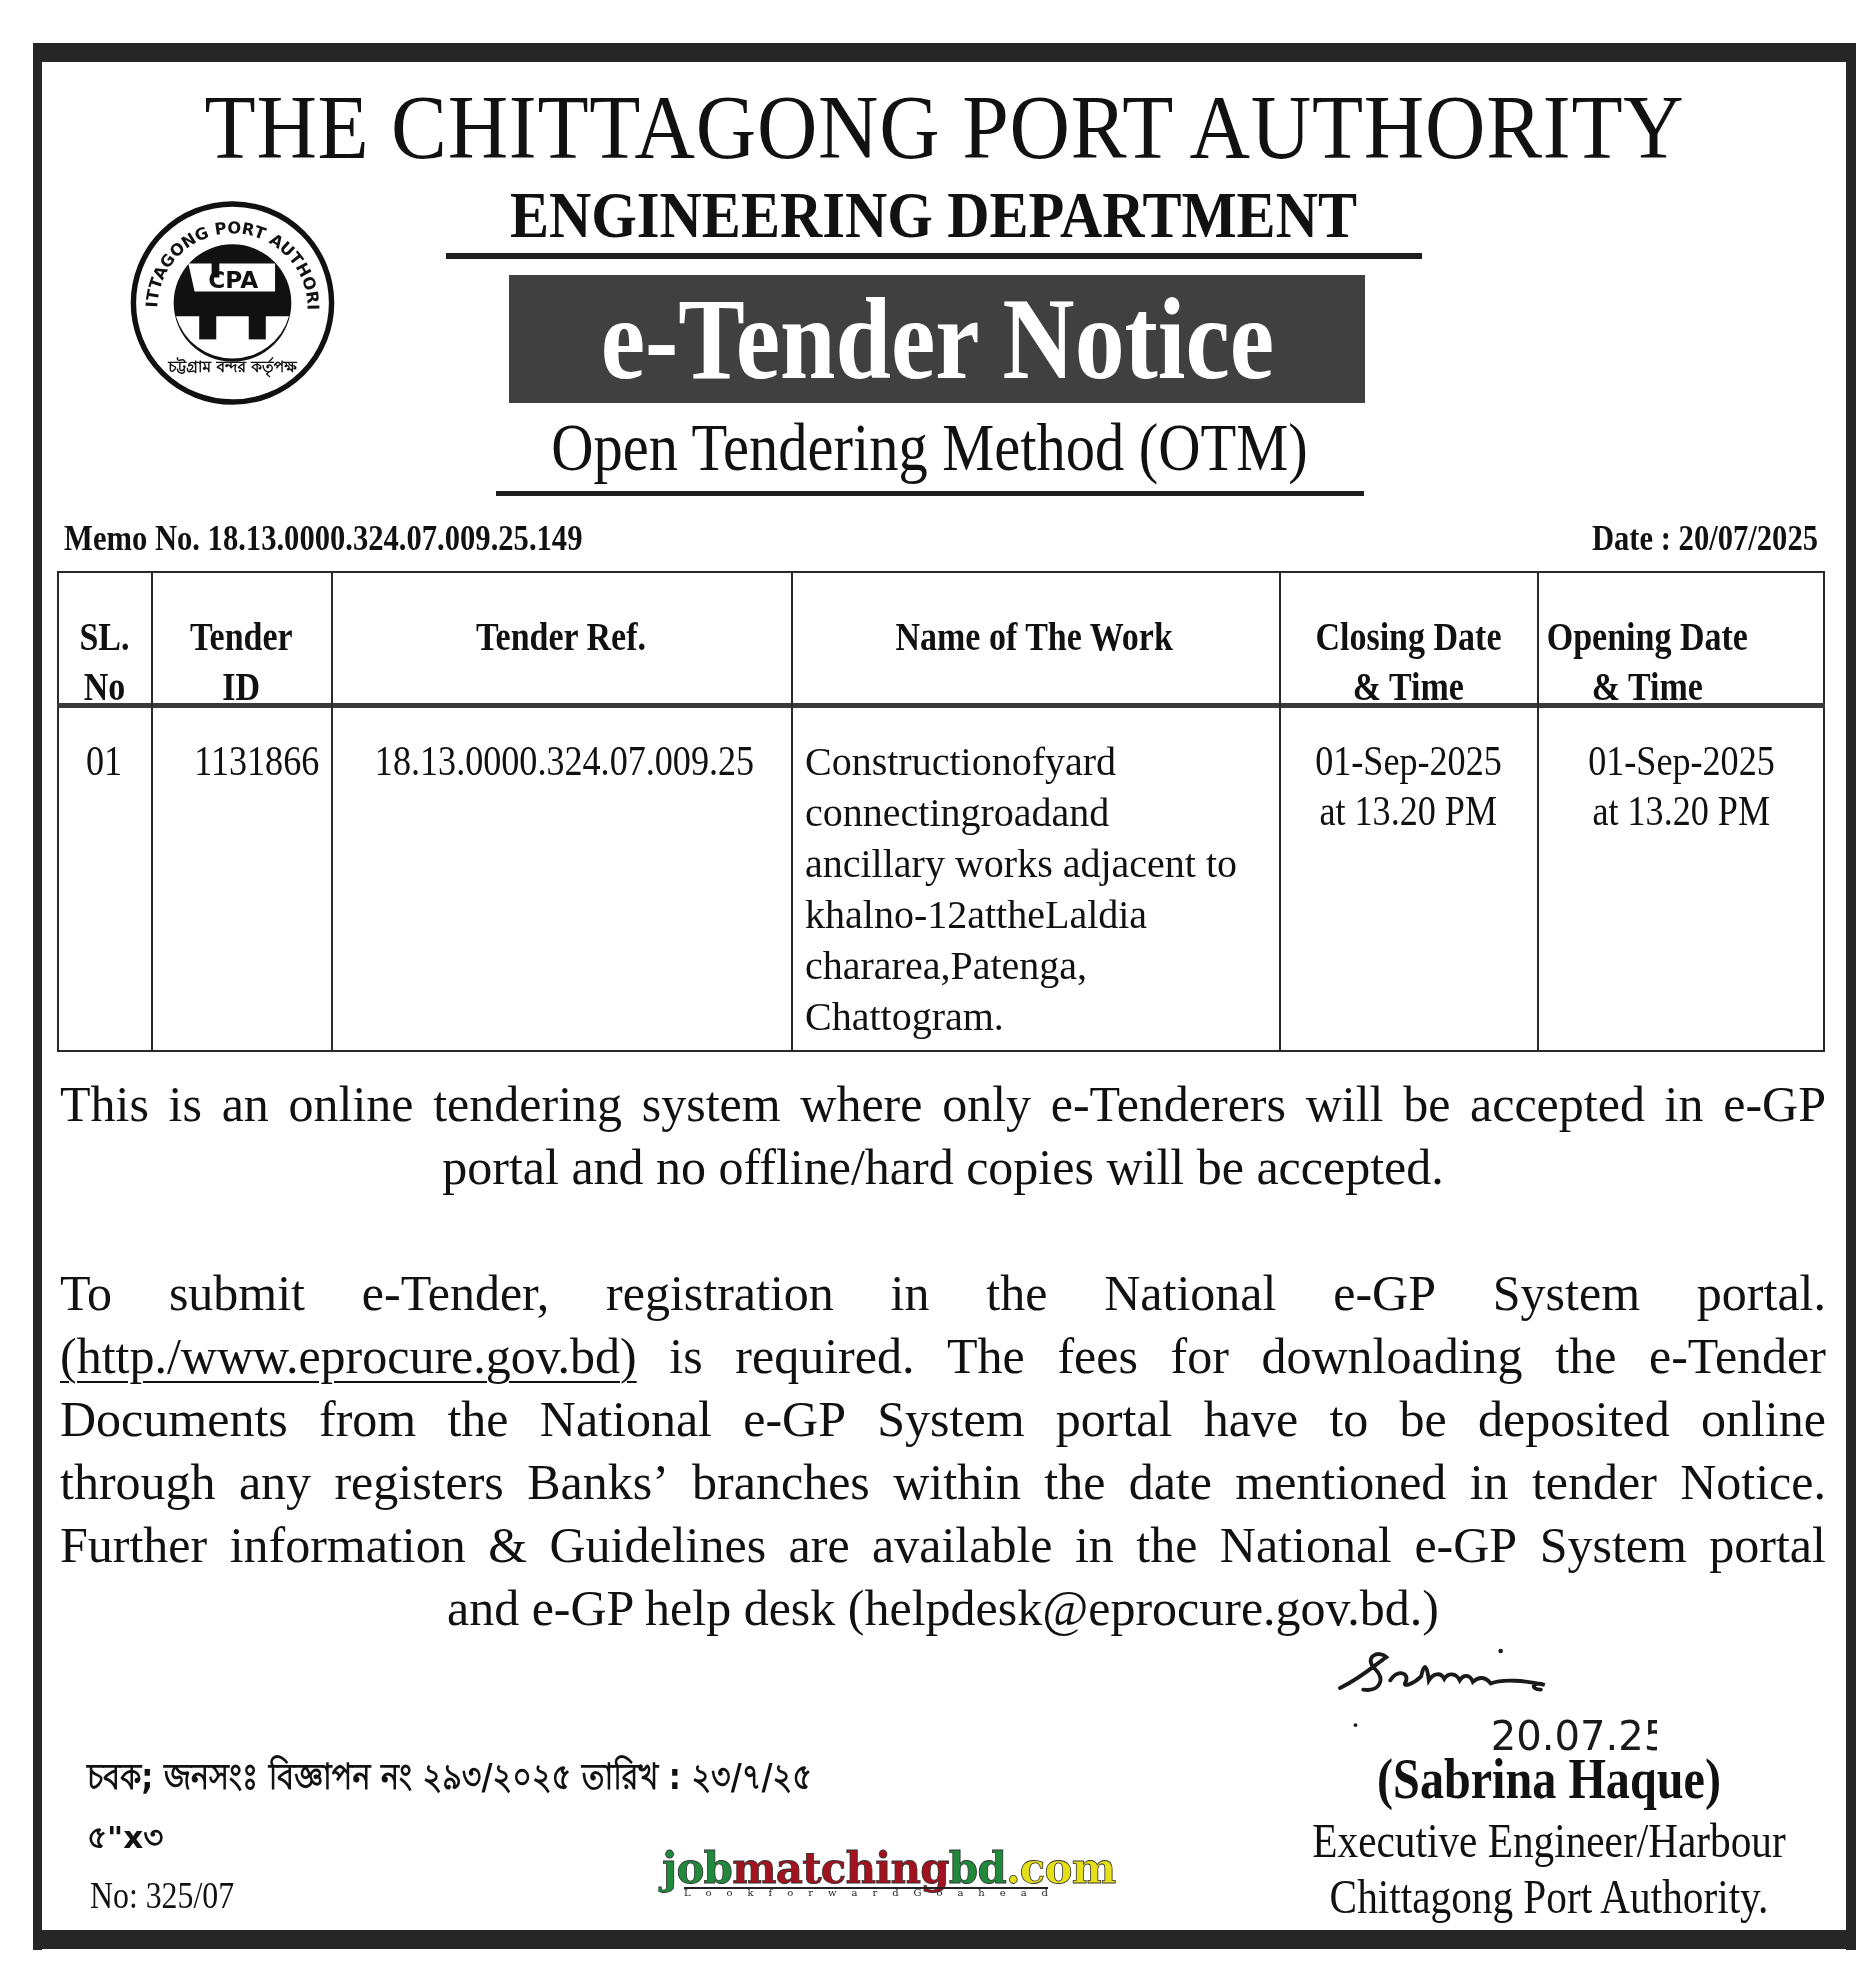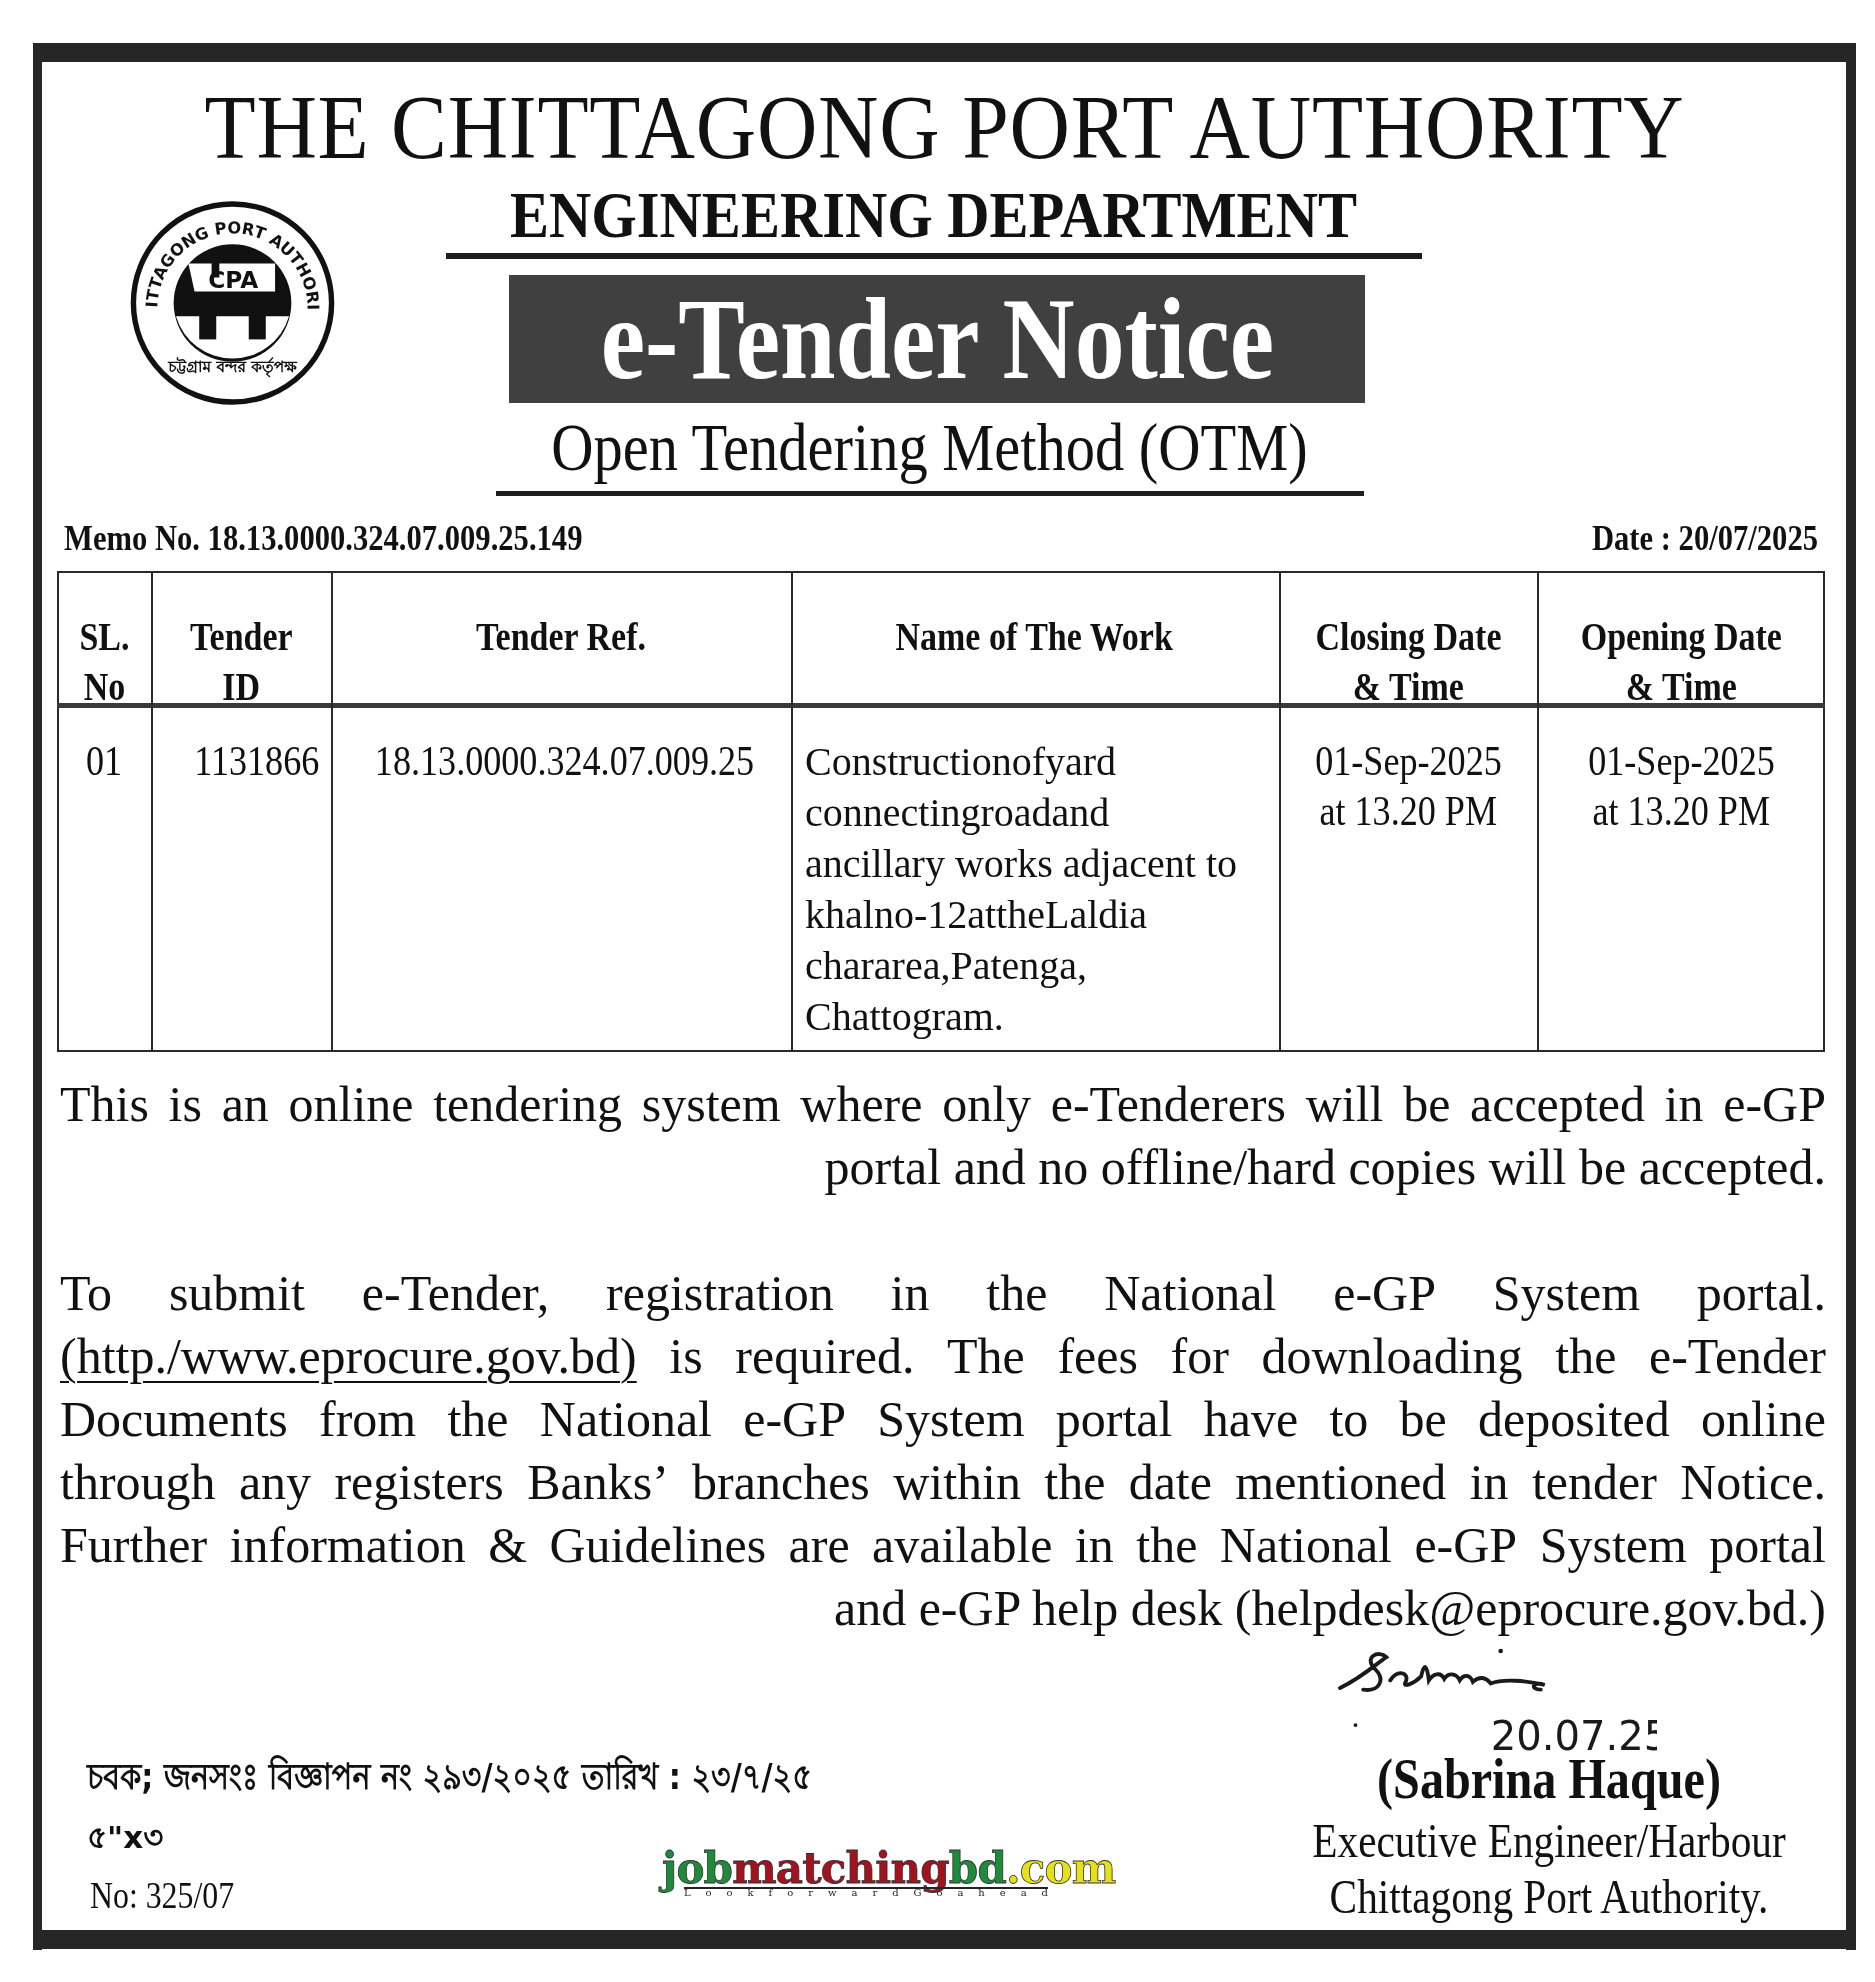--- a/index.html
+++ b/index.html
@@ -45,21 +45,21 @@
   .cell { top: 589px; text-align: center; font-weight: bold; font-size: 40px; line-height: 50px;
           white-space: nowrap; margin-top: 23px; }
   .cell .sq { display: inline-block; transform: scaleX(0.85); }
   .bcell { top: 736px; text-align: center; font-size: 42px; line-height: 50px; white-space: nowrap; }
   .bcell .sq { display: inline-block; transform: scaleX(0.86); }
   .work { left: 805px; top: 736px; width: 457px; font-size: 40px; line-height: 51px; }
   .work .ln { display: flex; white-space: nowrap; }
 
   .para { left: 60px; width: 1766px; font-size: 50px; line-height: 63px; }
   .para .ln { display: flex; justify-content: space-between; white-space: nowrap; }
-  .para .ln.last { justify-content: flex-end; gap: 14px; }
+  .para .ln.last { justify-content: center; gap: 14px; }
   .p1 { top: 1073px; }
   .p2 { top: 1262px; }
   .url { text-decoration: underline; text-underline-offset: 7.7px; text-decoration-thickness: 2.3px; }
 
   .sig-scrawl { left: 1332px; top: 1634px; width: 325px; height: 139px; }
   .sig-name { left: 1270px; top: 1746px; width: 558px; text-align: center; font-size: 56px;
               font-weight: bold; line-height: 67px; white-space: nowrap; transform: scaleX(0.86); }
   .sig-title { left: 1239px; top: 1812px; width: 620px; text-align: center; font-size: 48px;
                line-height: 57px; white-space: nowrap; transform: scaleX(0.86); }
   .sig-org { left: 1239px; top: 1868px; width: 620px; text-align: center; font-size: 48px;
@@ -141,21 +141,21 @@
 <div class="abs cell" style="left:331px;width:460px">
   <div class="sq">Tender Ref.</div>
 </div>
 <div class="abs cell" style="left:791px;width:487px">
   <div class="sq">Name of The Work</div>
 </div>
 <div class="abs cell" style="left:1279px;width:259px">
   <div class="sq">Closing Date</div><br>
   <div class="sq">&amp; Time</div>
 </div>
-<div class="abs cell" style="left:1537px;width:288px">
+<div class="abs cell" style="left:1503px;width:288px">
   <div class="sq">Opening Date</div><br>
   <div class="sq">&amp; Time</div>
 </div>
 
 <div class="abs bcell" style="left:57px;width:94px">
   <span class="sq">01</span>
 </div>
 <div class="abs bcell" style="left:151px;width:212px">
   <span class="sq">1131866</span>
 </div>

